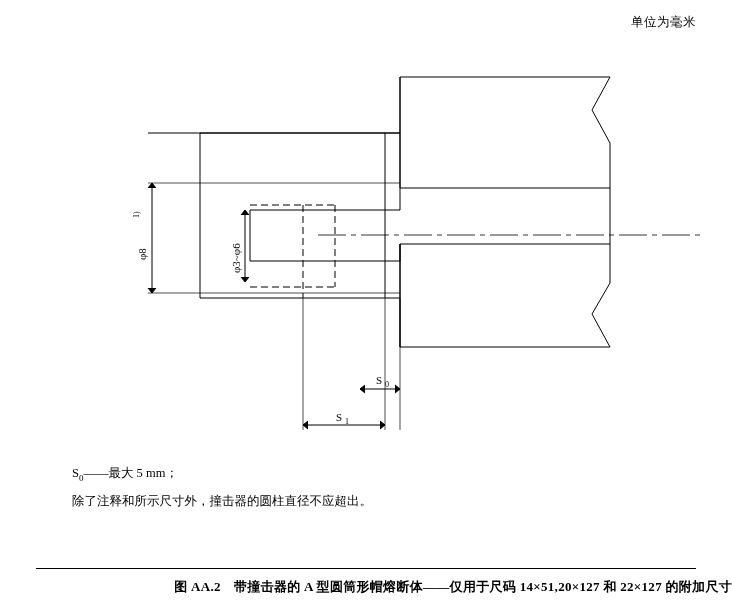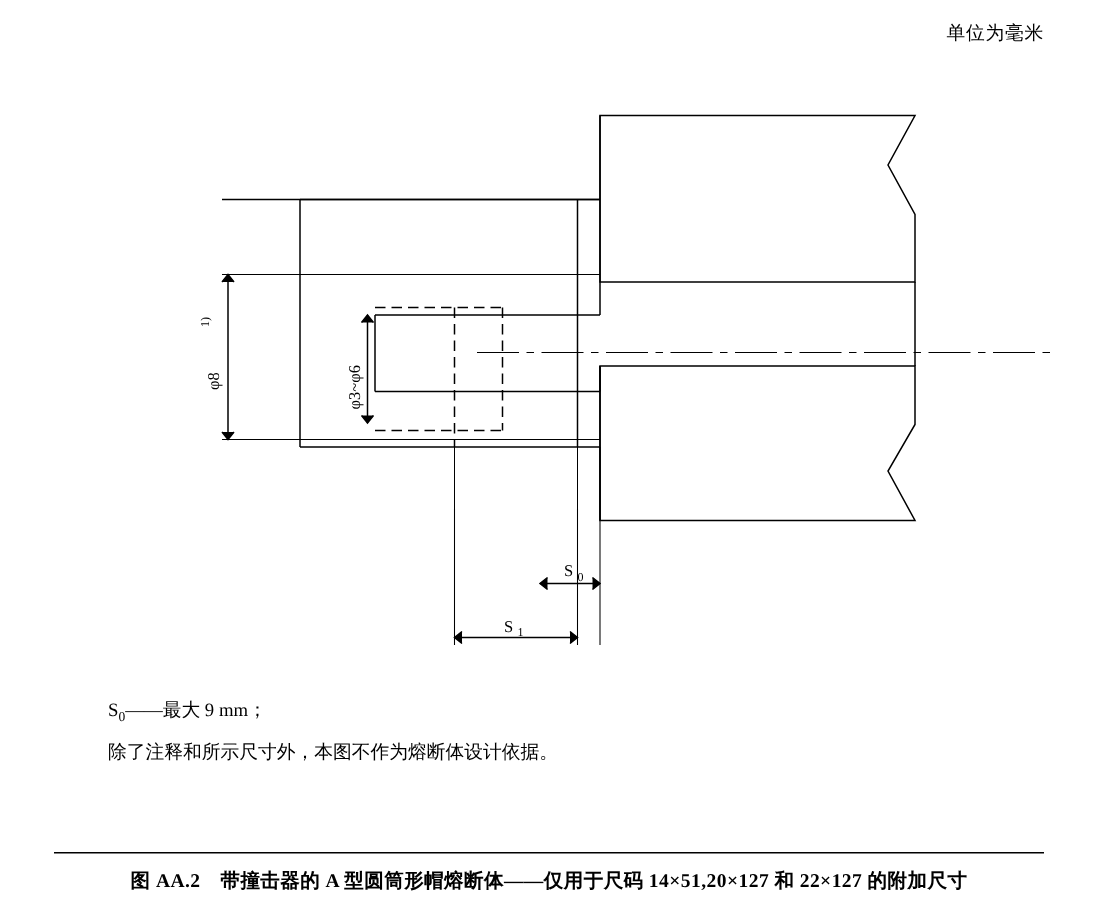--- a/index.html
+++ b/index.html
@@ -55,21 +55,21 @@
   }
   .legend .sup {
     font-size: 9px;
     vertical-align: super;
   }
   .caption {
     position: absolute;
     left: 0;
     top: 578px;
     width: 732px;
-    text-align: center;
+    text-align: right;
     font-size: 13px;
     font-weight: bold;
     font-family: "Liberation Serif", serif;
     letter-spacing: 0.3px;
   }
   .rule {
     position: absolute;
     left: 36px;
     top: 568px;
     width: 660px;
@@ -162,23 +162,23 @@
         <text class="lbl" x="376" y="329">S</text>
         <text class="sublbl" x="385" y="332">0</text>
         <text class="lbl" x="336" y="366">S</text>
         <text class="sublbl" x="345" y="369">1</text>
       </g>
     </svg>
   </div>
 
   <div class="legend">
     <div>
-      <span>S</span><span class="sub">0</span><span>——最大 9 mm；</span>
+      <span>S</span><span class="sub">0</span><span>——最大 5 mm；</span>
     </div>
     <div>
-      <span>除了注释和所示尺寸外，本图不作为熔断体设计依据。</span>
+      <span>除了注释和所示尺寸外，撞击器的圆柱直径不应超出。</span>
     </div>
   </div>
 
   <div class="rule"></div>
   <div class="caption">图 AA.2　带撞击器的 A 型圆筒形帽熔断体——仅用于尺码 14×51,20×127 和 22×127 的附加尺寸</div>
 
 </div>
 
 </body></html>

